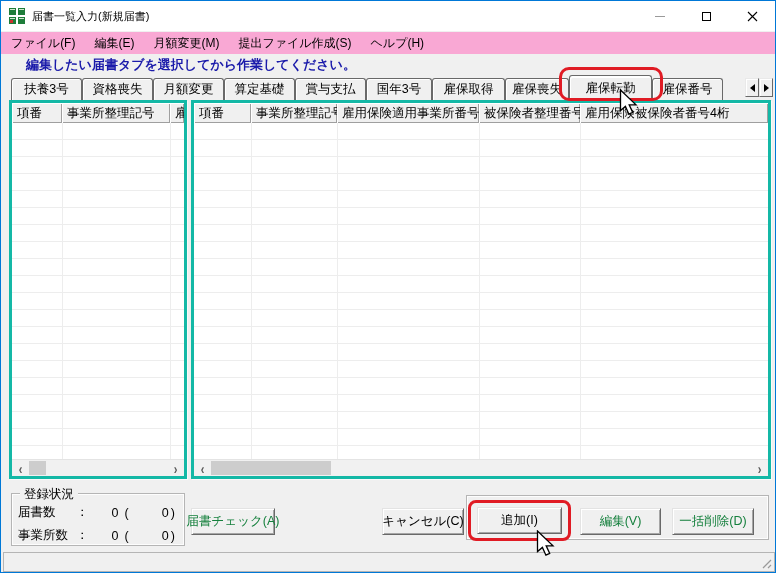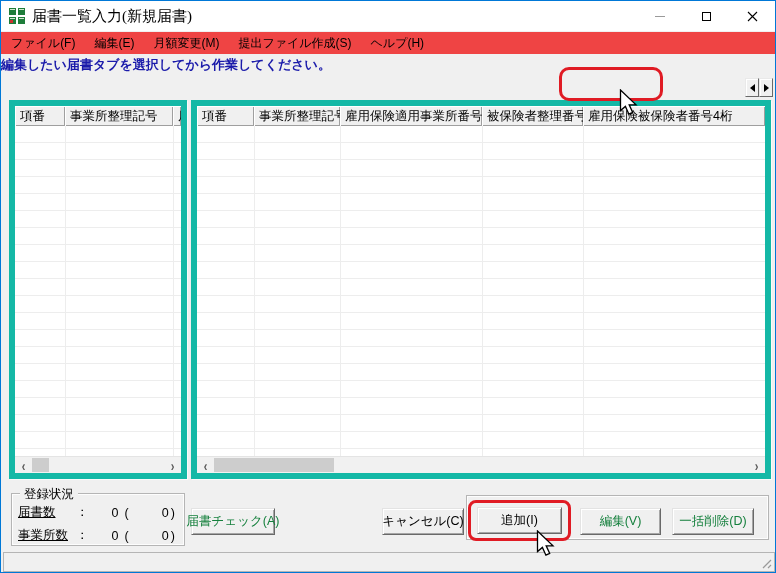--- a/index.html
+++ b/index.html
@@ -8,64 +8,64 @@
   #win {
     position:relative; width:776px; height:573px; background:#f0f0f0;
     border:1px solid #0078d7; overflow:hidden; font-size:12px; color:#000;
   }
   
   .titlebar { position:absolute; left:0; top:0; right:0; height:30px; background:#ffffff; display:flex; align-items:center; }
   .app-icon { width:16px; height:16px; margin:0 7px 0 8px; display:grid; grid-template-columns:7px 7px; grid-template-rows:7px 7px; gap:2px; }
   .app-icon i { background:#1e7d3a; position:relative; }
   .app-icon i:nth-child(3)::after { content:""; position:absolute; left:1px; bottom:1px; width:3px; height:3px; background:#d03030; }
   .app-icon i::before { content:""; position:absolute; left:1px; top:1px; width:5px; height:1px; background:#cfe8cf; }
-  .title-text { font-size:15px;font-family:Liberation Serif, serif; }
+  .title-text { font-size:11px; }
   .winbtns { position:absolute; right:0; top:0; height:30px; display:flex; }
   .winbtn { width:46px; height:30px; display:flex; align-items:center; justify-content:center; }
   .glyph-min { width:10px; height:1px; background:#9a9a9a; }
   .glyph-max { width:9px; height:9px; border:1px solid #000; }
   
-  .menubar { position:absolute; left:0; top:31px; right:0; height:22px; background:#ef4444; display:flex; align-items:center; padding-left:4px; }
+  .menubar { position:absolute; left:0; top:31px; right:0; height:22px; background:#f9a8d4; display:flex; align-items:center; padding-left:4px; }
   .menu-item { padding:2px 6px; margin-right:7px; }
   
-  .instruction { position:absolute; left:0; top:53px; right:0; height:21px; padding-left:0; display:flex; align-items:center; font-weight:bold; font-size:13px; }
+  .instruction { position:absolute; left:0; top:53px; right:0; height:21px; padding-left:25px; display:flex; align-items:center; font-weight:bold; font-size:13px; }
   
   .tabbar { position:absolute; left:10px; top:74px; height:25px; display:flex; align-items:flex-end; }
   .tab {
     height:22px; padding:0 6px; display:flex; align-items:center; justify-content:center;
     background:#f0f0f0; font-size:12.5px; white-space:nowrap;
     border:1px solid #696969; border-bottom:none; border-radius:3px 3px 0 0;
     box-shadow:inset 1px 1px 0 #fff; min-width:71px;
   }
   .tab.selected { height:25px; min-width:83px; position:relative; z-index:3; box-shadow:inset 1px 2px 0 #fff; }
   .tabscroll { position:absolute; top:77px; left:744px; display:flex; }
   .spinbtn { width:14px; height:19px; background:#f0f0f0; border:1px solid; border-color:#e9e9e9 #696969 #696969 #e9e9e9; box-shadow:inset 1px 1px 0 #fff; display:flex; align-items:center; justify-content:center; }
   .tri-left { width:0; height:0; border-top:4px solid transparent; border-bottom:4px solid transparent; border-right:5px solid #000; }
   .tri-right { width:0; height:0; border-top:4px solid transparent; border-bottom:4px solid transparent; border-left:5px solid #000; }
   
-  .panel { position:absolute; top:99px; background:#fff; border:6px solid #14b8a6; box-shadow:1px 1px 0 #fafafa; display:flex; flex-direction:column; }
+  .panel { position:absolute; top:99px; background:#fff; border:3px solid #14b8a6; box-shadow:1px 1px 0 #fafafa; display:flex; flex-direction:column; }
   #panel-left  { left:8px;   width:178px; height:379px; }
   #panel-right { left:190px; width:580px; height:379px; }
   .hdr-row { display:flex; height:20px; flex:0 0 20px; background:#f0f0f0; overflow:hidden; }
   .hdr-cell { height:20px; display:flex; align-items:center; padding-left:5px; font-size:12.5px; background:#f0f0f0;
     box-shadow:inset 1px 1px 0 #fff, inset -1px -1px 0 #9f9f9f; white-space:nowrap; overflow:hidden; }
   .tbl-body { position:relative; flex:1; background:#fff;
     background-image:repeating-linear-gradient(to bottom, #ffffff 0 16px, #ededed 16px 17px); }
   .vline { position:absolute; top:0; bottom:0; width:1px; background:#ededed; }
   
   .hscroll { flex:0 0 17px; height:17px; background:#f1f1f1; position:relative; border-top:1px solid #e4e4e4; }
   .hs-arrow { position:absolute; top:0; width:17px; height:16px; display:flex; align-items:center; justify-content:center; }
   .hs-thumb { position:absolute; top:1px; height:14px; background:#cdcdcd; }
   .chev { font-size:11px; color:#5a5a5a; font-weight:bold; transform:scaleY(1.4); }
   
   .groupbox { position:absolute; left:10px; top:492px; width:174px; height:53px; border:1px solid #b5b5b5; box-shadow:inset 0 0 0 1px #fdfdfd; }
   .groupbox-title { position:absolute; left:8px; top:-8px; background:#f0f0f0; padding:0 4px; font-size:12.5px; }
   .stat-row { display:flex; align-items:center; height:19px; margin:4px 6px 0 6px; font-size:12.5px; }
   .stat-row:first-of-type { margin-top:9px; }
-  .stat-label { width:58px;text-decoration:underline; }
+  .stat-label { width:58px; }
   .stat-num  { width:30px; text-align:right; margin-right:6px; }
   .stat-num2 { width:40px; text-align:right; margin-right:2px; }
   
   .btn { position:absolute; height:27px; background:#f0f0f0; font-size:12.5px;
     border:1px solid; border-color:#e3e3e3 #696969 #696969 #e3e3e3;
     box-shadow:inset 1px 1px 0 #fff, inset -1px -1px 0 #a6a6a6;
     display:flex; align-items:center; justify-content:center; white-space:nowrap; }
   .btn.disabled { color:#15803d; }
   .btn-frame { position:absolute; left:465px; top:494px; width:303px; height:45px; border:1px solid #b5b5b5; box-shadow:inset 0 0 0 1px #fdfdfd; }
   
@@ -110,20 +110,32 @@
   <div class="menubar">
     <span class="menu-item">ファイル(F)</span>
     <span class="menu-item">編集(E)</span>
     <span class="menu-item">月額変更(M)</span>
     <span class="menu-item">提出ファイル作成(S)</span>
     <span class="menu-item">ヘルプ(H)</span>
   </div>
 
   <div class="instruction" style="color:#1a1aaa;">編集したい届書タブを選択してから作業してください。</div>
 
+  <div class="tabbar">
+    <span class="tab">扶養3号</span>
+    <span class="tab">資格喪失</span>
+    <span class="tab">月額変更</span>
+    <span class="tab">算定基礎</span>
+    <span class="tab">賞与支払</span>
+    <span class="tab" style="min-width:66px;">国年3号</span>
+    <span class="tab" style="min-width:73px;">雇保取得</span>
+    <span class="tab" style="min-width:57px;">雇保喪失</span>
+    <span class="tab selected">雇保転勤</span>
+    <span class="tab">雇保番号</span>
+  </div>
   <div class="tabscroll">
     <div class="spinbtn">
         <span class="tri-left"></span>
       </div>
     <div class="spinbtn">
         <span class="tri-right"></span>
       </div>
   </div>
 
   <div class="panel" id="panel-left">

